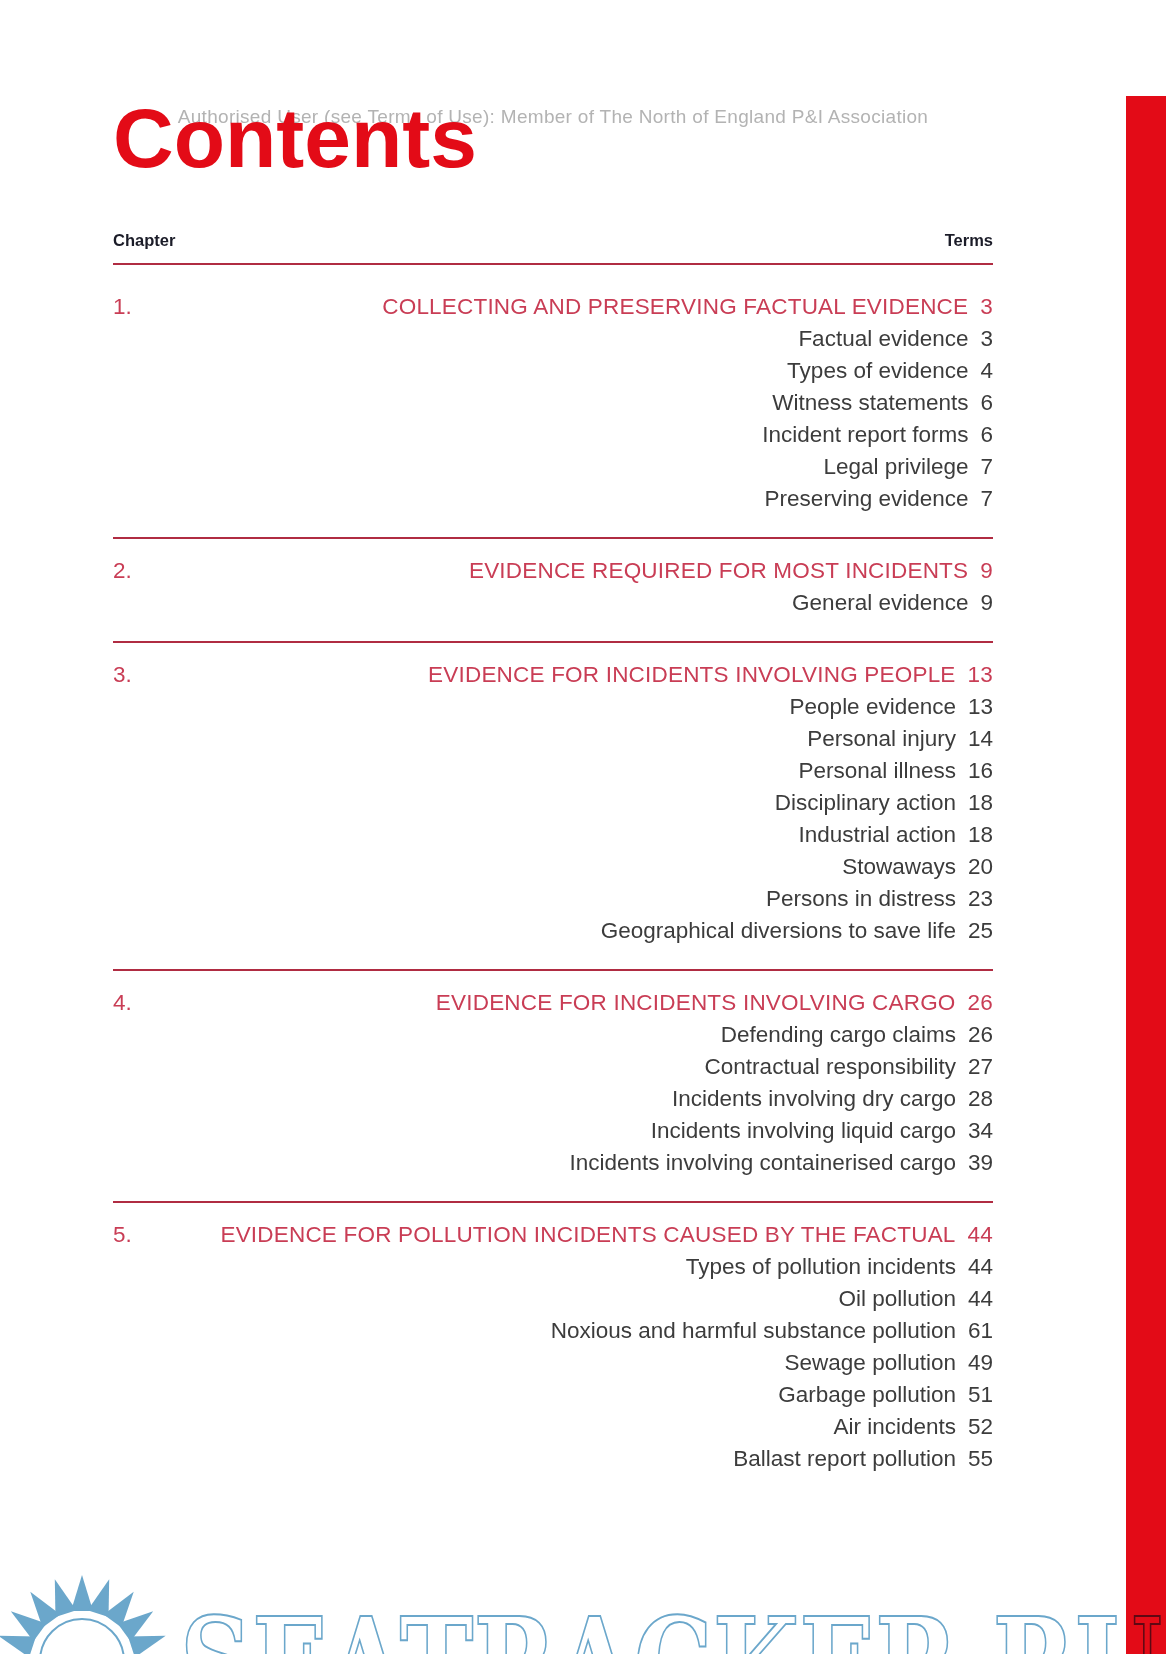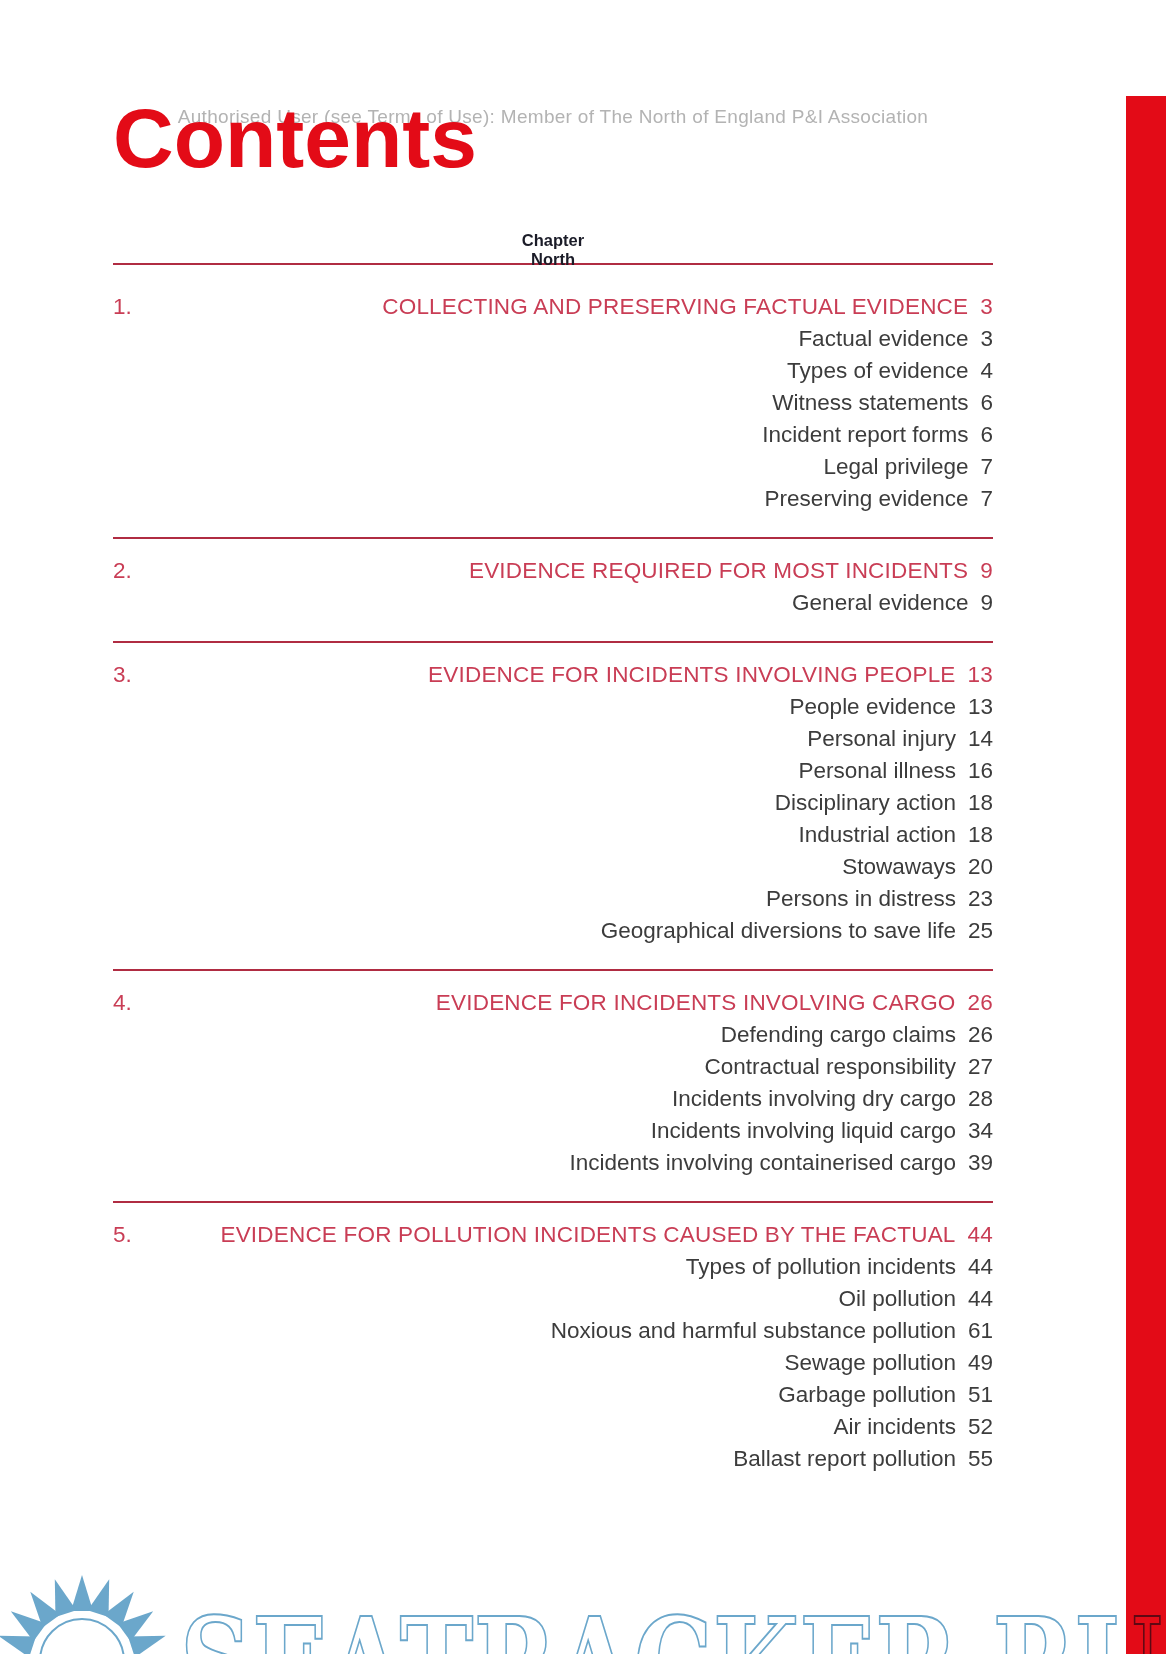--- a/index.html
+++ b/index.html
@@ -32,21 +32,21 @@
 
   .content{position:relative;z-index:1;margin:0 173px 0 113px;width:880px;}
 
   .doc-title{
     margin-top:96px;font-size:84px;font-weight:700;line-height:1;
     color:var(--accent-red);letter-spacing:0px;
   }
 
   .toc-head{
     margin-top:51px;height:20px;display:flex;justify-content:space-between;
-    align-items:center;font-size:16.5px;font-weight:bold;color:var(--dark-text);flex-direction:column;
+    align-items:flex-start;font-size:16.5px;font-weight:bold;color:var(--dark-text);
   }
   .rule{height:2px;background:var(--rule-red);width:880px;}
   .head-rule{margin-top:12px;margin-bottom:26px;}
 
   .toc-section .rule{margin-top:22px;margin-bottom:16px;}
   .toc-section:last-child .rule{display:none;}
 
   .row{display:flex;align-items:center;height:32px;font-size:22.5px;}
   .num{flex:0 0 39px;color:var(--heading-red);}
   .label{flex:1 1 auto;color:var(--body-text);font-weight:300;text-align:right;}
@@ -66,21 +66,21 @@
   <div class="top-notice">Authorised User (see Terms of Use): Member of The North of England P&amp;I Association</div>
 
   <div class="red-bar"></div>
 
   <div class="content">
     <h1 class="doc-title">Contents</h1>
 
     <div class="toc">
       <div class="toc-head">
         <span>Chapter</span>
-        <span>North</span>
+        <span>Terms</span>
       </div>
       <div class="rule head-rule"></div>
       <div id="sections">
   <section class="toc-section">
     <div class="row heading-row">
       <span class="num">1.</span>
       <span class="label">COLLECTING AND PRESERVING FACTUAL EVIDENCE</span>
       <span class="pg">3</span>
     </div>
     <div class="items">

